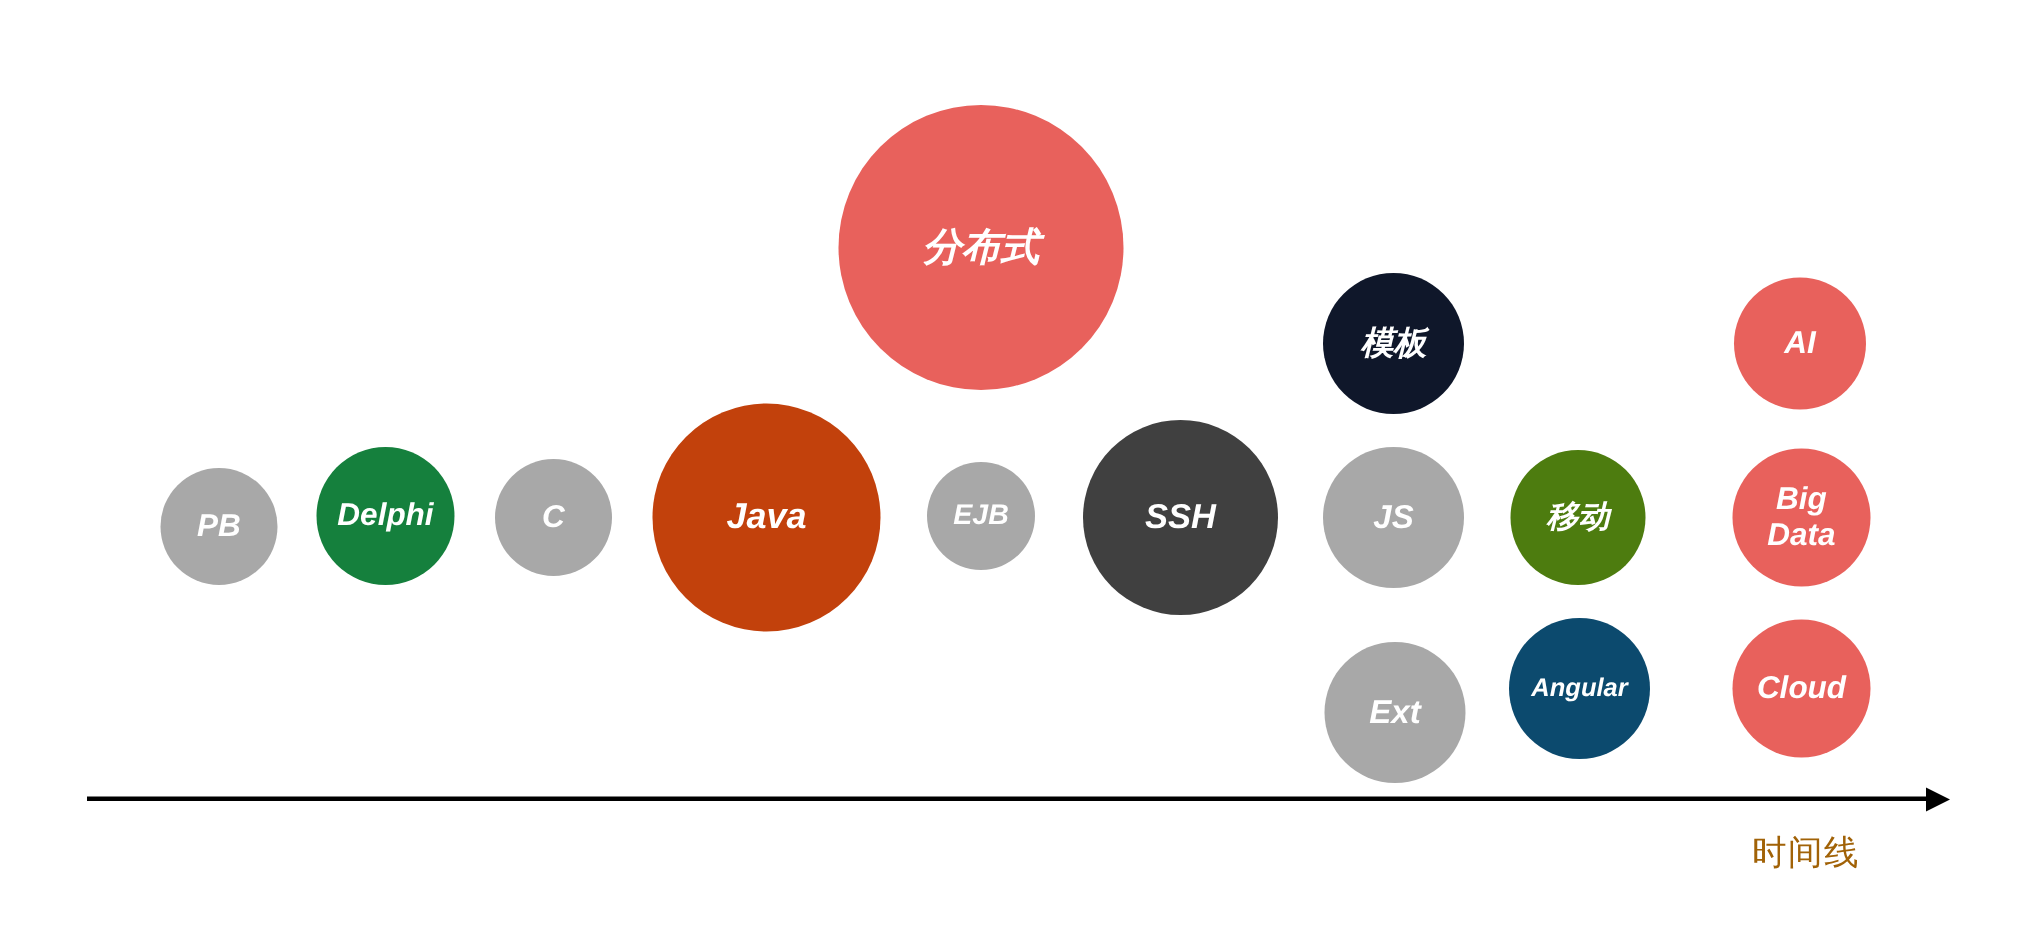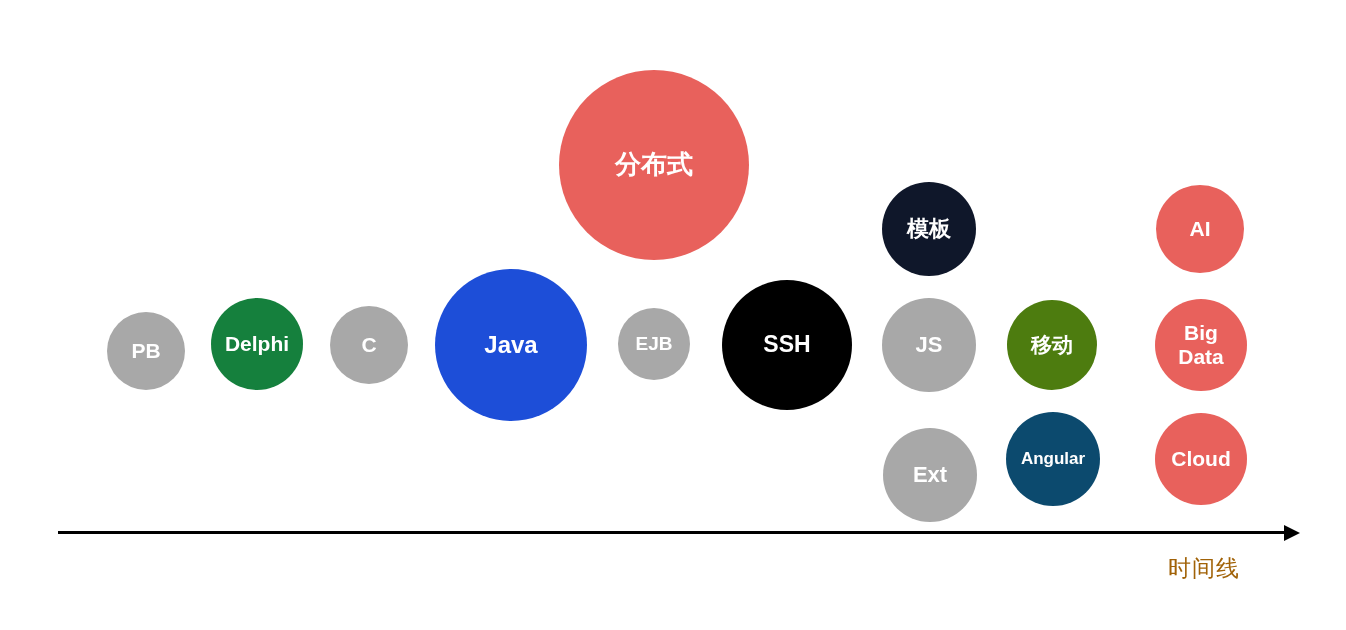--- a/index.html
+++ b/index.html
@@ -23,20 +23,21 @@
     display: flex;
     align-items: center;
     justify-content: center;
     text-align: center;
     color: #ffffff;
     font-weight: bold;
     line-height: 1.12;
     box-sizing: border-box;
     user-select: none;
     white-space: pre-line;
+    font-style: italic;
   }
   .timeline-axis {
     position: absolute;
     height: 3px;
     background: #000000;
   }
   .timeline-arrowhead {
     position: absolute;
     width: 0;
     height: 0;
@@ -56,24 +57,24 @@
 </style>
 </head>
 <body>
 
 <div id="canvas">
 
   <div id="bubble-layer">
       <div class="bubble" style="left: 107px; top: 312px; width: 78px; height: 78px; background: rgb(168, 168, 168); font-size: 21px; color: rgb(255, 255, 255);">PB</div>
       <div class="bubble" style="left: 211px; top: 298px; width: 92px; height: 92px; background: #15803d; font-size: 21px; color: rgb(255, 255, 255);">Delphi</div>
       <div class="bubble" style="left: 330px; top: 306px; width: 78px; height: 78px; background: rgb(168, 168, 168); font-size: 21px; color: rgb(255, 255, 255);">C</div>
-      <div class="bubble" style="left: 435px; top: 269px; width: 152px; height: 152px; background: #1d4ed8; font-size: 24px; color: rgb(255, 255, 255);">Java</div>
+      <div class="bubble" style="left: 435px; top: 269px; width: 152px; height: 152px; background: #c2410c; font-size: 24px; color: rgb(255, 255, 255);">Java</div>
       <div class="bubble" style="left: 559px; top: 70px; width: 190px; height: 190px; background: rgb(232, 97, 92); font-size: 26px; color: rgb(255, 255, 255);">分布式</div>
       <div class="bubble" style="left: 618px; top: 308px; width: 72px; height: 72px; background: rgb(168, 168, 168); font-size: 19px; color: rgb(255, 255, 255);">EJB</div>
-      <div class="bubble" style="left: 722px; top: 280px; width: 130px; height: 130px; background: #000000; font-size: 23px; color: rgb(255, 255, 255);">SSH</div>
+      <div class="bubble" style="left: 722px; top: 280px; width: 130px; height: 130px; background: #404040; font-size: 23px; color: rgb(255, 255, 255);">SSH</div>
       <div class="bubble" style="left: 882px; top: 182px; width: 94px; height: 94px; background: #0f172a; font-size: 22px; color: rgb(255, 255, 255);">模板</div>
       <div class="bubble" style="left: 882px; top: 298px; width: 94px; height: 94px; background: rgb(168, 168, 168); font-size: 22px; color: rgb(255, 255, 255);">JS</div>
       <div class="bubble" style="left: 883px; top: 428px; width: 94px; height: 94px; background: rgb(168, 168, 168); font-size: 22px; color: rgb(255, 255, 255);">Ext</div>
       <div class="bubble" style="left: 1007px; top: 300px; width: 90px; height: 90px; background: #4d7c0f; font-size: 21px; color: rgb(255, 255, 255);">移动</div>
       <div class="bubble" style="left: 1006px; top: 412px; width: 94px; height: 94px; background: #0c4a6e; font-size: 17px; color: rgb(255, 255, 255);">Angular</div>
       <div class="bubble" style="left: 1156px; top: 185px; width: 88px; height: 88px; background: rgb(232, 97, 92); font-size: 21px; color: rgb(255, 255, 255);">AI</div>
       <div class="bubble" style="left: 1155px; top: 299px; width: 92px; height: 92px; background: rgb(232, 97, 92); font-size: 21px; color: rgb(255, 255, 255);">Big
 Data</div>
       <div class="bubble" style="left: 1155px; top: 413px; width: 92px; height: 92px; background: rgb(232, 97, 92); font-size: 21px; color: rgb(255, 255, 255);">Cloud</div>
     </div>

